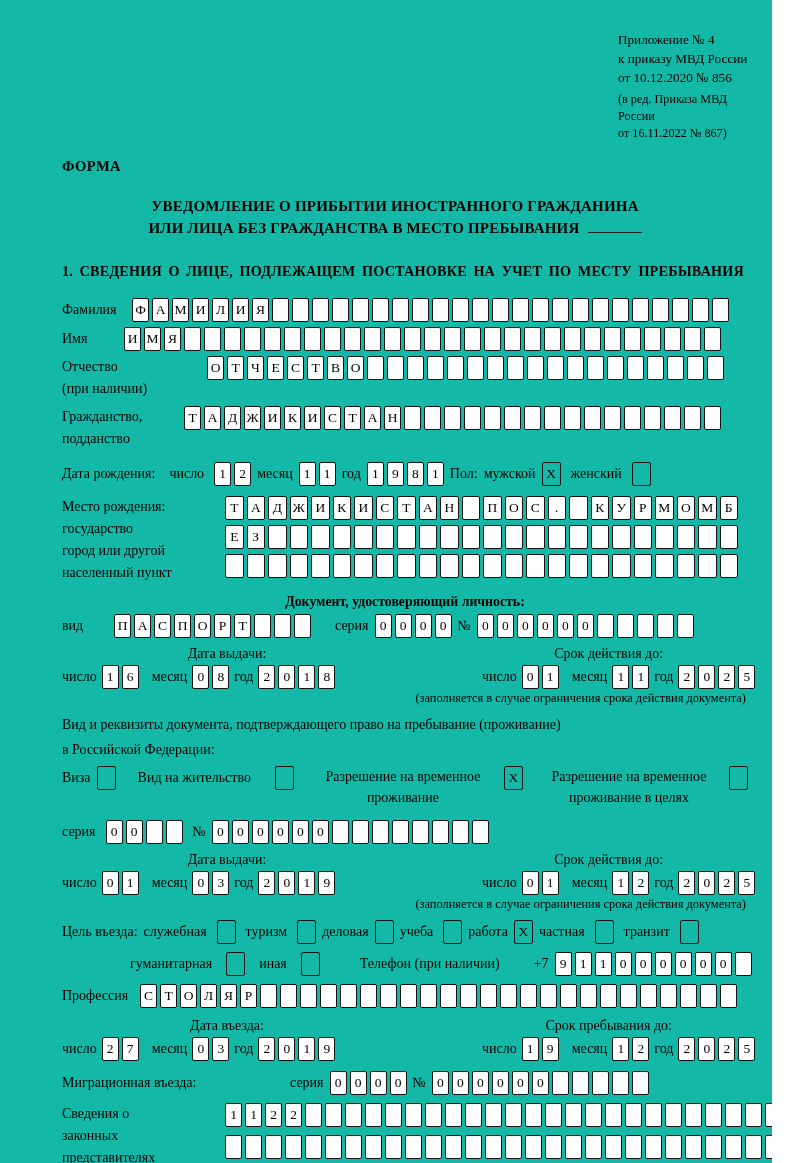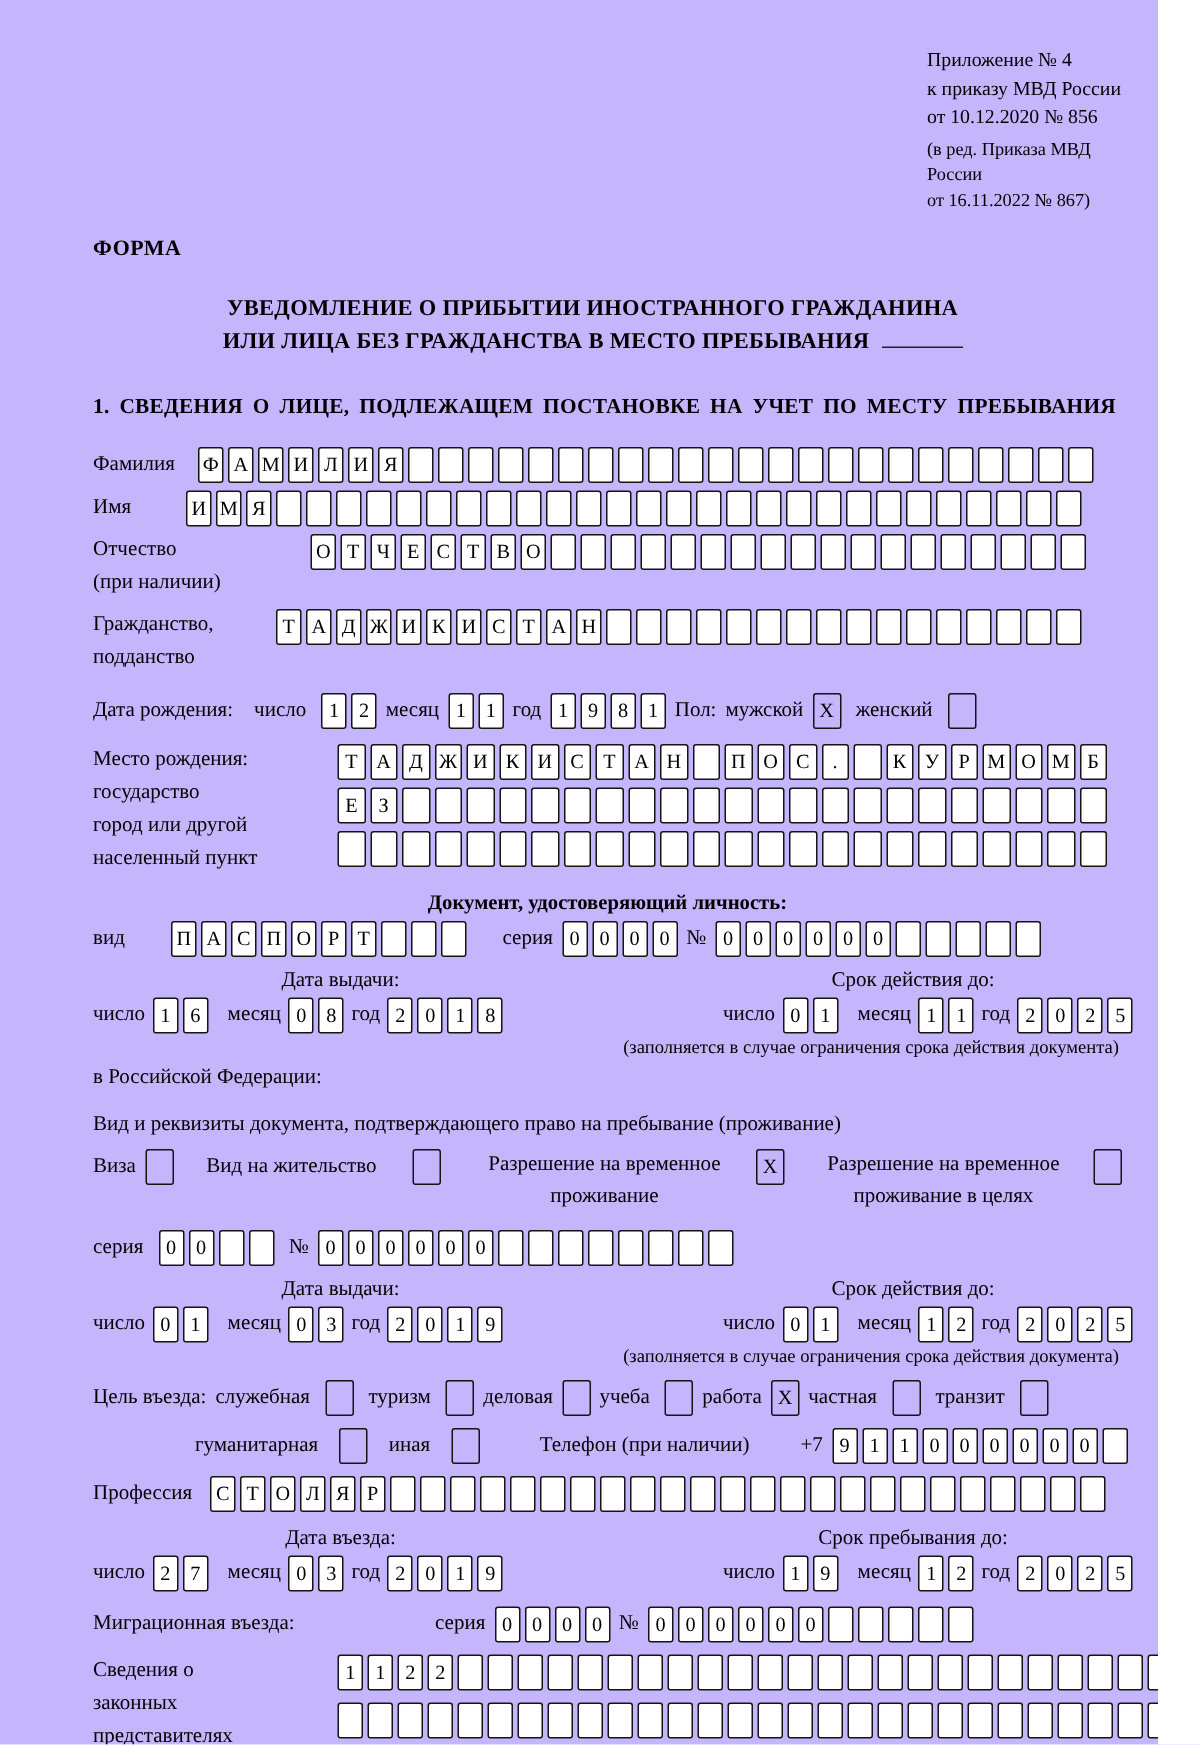--- a/index.html
+++ b/index.html
@@ -1,17 +1,17 @@
 <!DOCTYPE html>
 <html><head>
 <meta charset="utf-8">
 <style>
   html,body{margin:0;padding:0;background:#fff;}
   body{width:800px;font-family:"Liberation Serif","DejaVu Serif",serif;color:#000;}
-  .page{width:772px;height:1163px;box-sizing:border-box;padding:30px 24px 0 62px;overflow:hidden;background:#c4b5fd;}
+  .page{width:772px;height:1163px;box-sizing:border-box;padding:30px 24px 0 62px;overflow:hidden;background:#14b8a6;}
 
   
   .appendix{margin-left:556px;font-size:13.2px;line-height:19px;}
   .appendix .small{font-size:12.2px;line-height:17px;display:block;margin-top:4px;}
   .forma{margin-top:16px;text-align:left;padding-right:14px;font-weight:bold;font-size:14.6px;letter-spacing:.4px;}
 
   .title{margin-top:20px;margin-left:-20px;text-align:center;font-weight:bold;font-size:15px;line-height:22px;letter-spacing:.2px;}
   .title-underline{display:inline-block;width:54px;border-bottom:1.6px solid #222;height:14px;margin-left:8px;}
 
   .sec-heading{margin-top:24px;font-weight:bold;font-size:14.2px;letter-spacing:.2px;text-align:justify;text-align-last:justify;padding-right:4px;}
@@ -413,22 +413,22 @@
             <span class="cell">2</span>
             <span class="cell">0</span>
             <span class="cell">2</span>
             <span class="cell">5</span>
           </span>
       </div>
     </div>
   </div>
   <div class="note">(заполняется в случае ограничения срока действия документа)</div>
 
+  <div class="intro" style="margin-top:6px">Вид и реквизиты документа, подтверждающего право на пребывание (проживание)</div>
   <div class="intro">в Российской Федерации:</div>
-  <div class="intro" style="margin-top:6px">Вид и реквизиты документа, подтверждающего право на пребывание (проживание)</div>
 
   <div class="frow" style="margin-top:4px">
     <span class="lab">Виза</span>
       <span class="gap6"></span>
     <span class="cbox"></span>
     <span style="width:22px;flex:none"></span>
     <span class="lab">Вид на жительство</span>
     <span style="width:24px;flex:none"></span>
     <span class="cbox"></span>
     <span style="width:18px;flex:none"></span>

